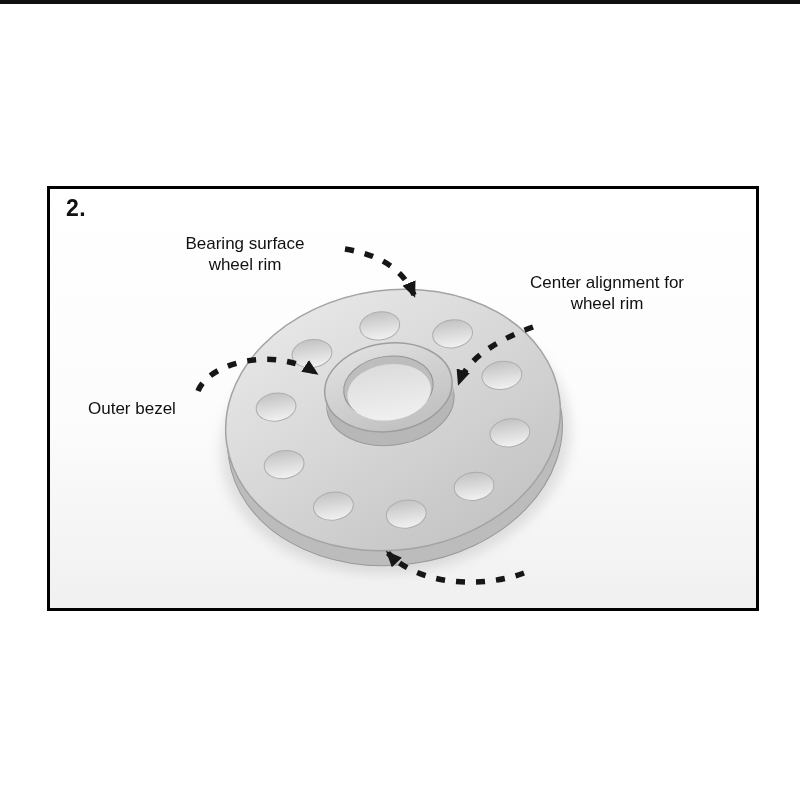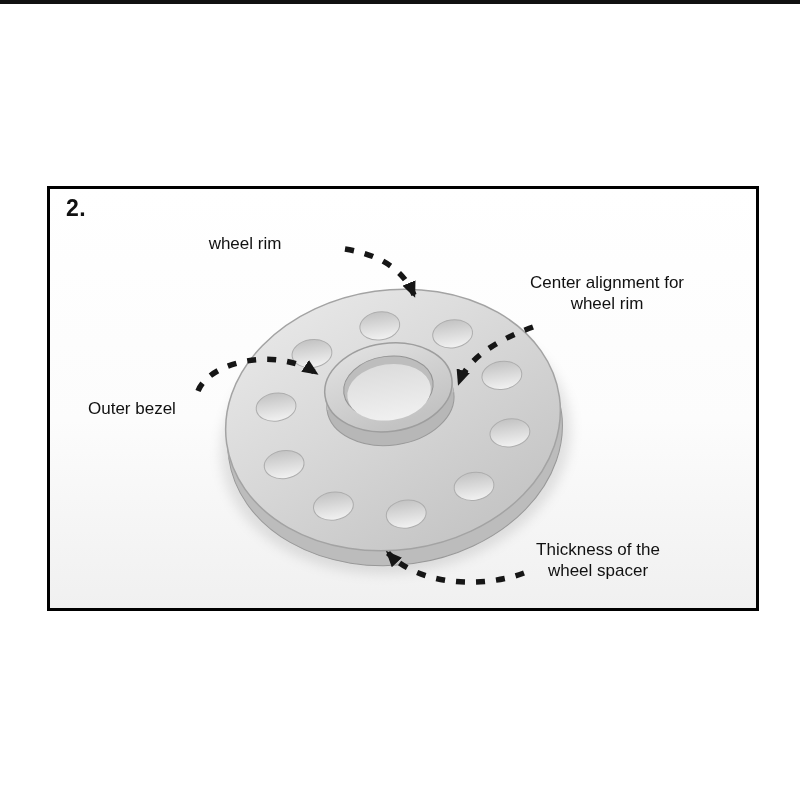--- a/index.html
+++ b/index.html
@@ -119,31 +119,28 @@
 
       <g fill="none" stroke-width="5.5" stroke-dasharray="9 11" stroke="#161616">
         <path d="M 295,60 C 332,66 354,82 364,106" marker-end="url(#ah)"></path>
         <path d="M 483,138 C 450,150 418,168 409,194" marker-end="url(#ah)"></path>
         <path d="M 148,202 C 160,172 226,158 266,184" marker-end="url(#ah)"></path>
         <path d="M 474,384 C 430,400 368,396 338,364" marker-end="url(#ah)"></path>
       </g>
     </svg>
 
     <div class="callout cb-bearing">
+      <span>Bearing surface</span>
       <span>wheel rim</span>
     </div>
 
     <div class="callout cb-center">
       <span>Center alignment for</span>
       <span>wheel rim</span>
     </div>
 
     <div class="callout single cb-bezel">
       <span>Outer bezel</span>
     </div>
 
-    <div class="callout cb-thickness">
-      <span>Thickness of the</span>
-      <span>wheel spacer</span>
-    </div>
 
   </div>
 </div>
 
 </body></html>

